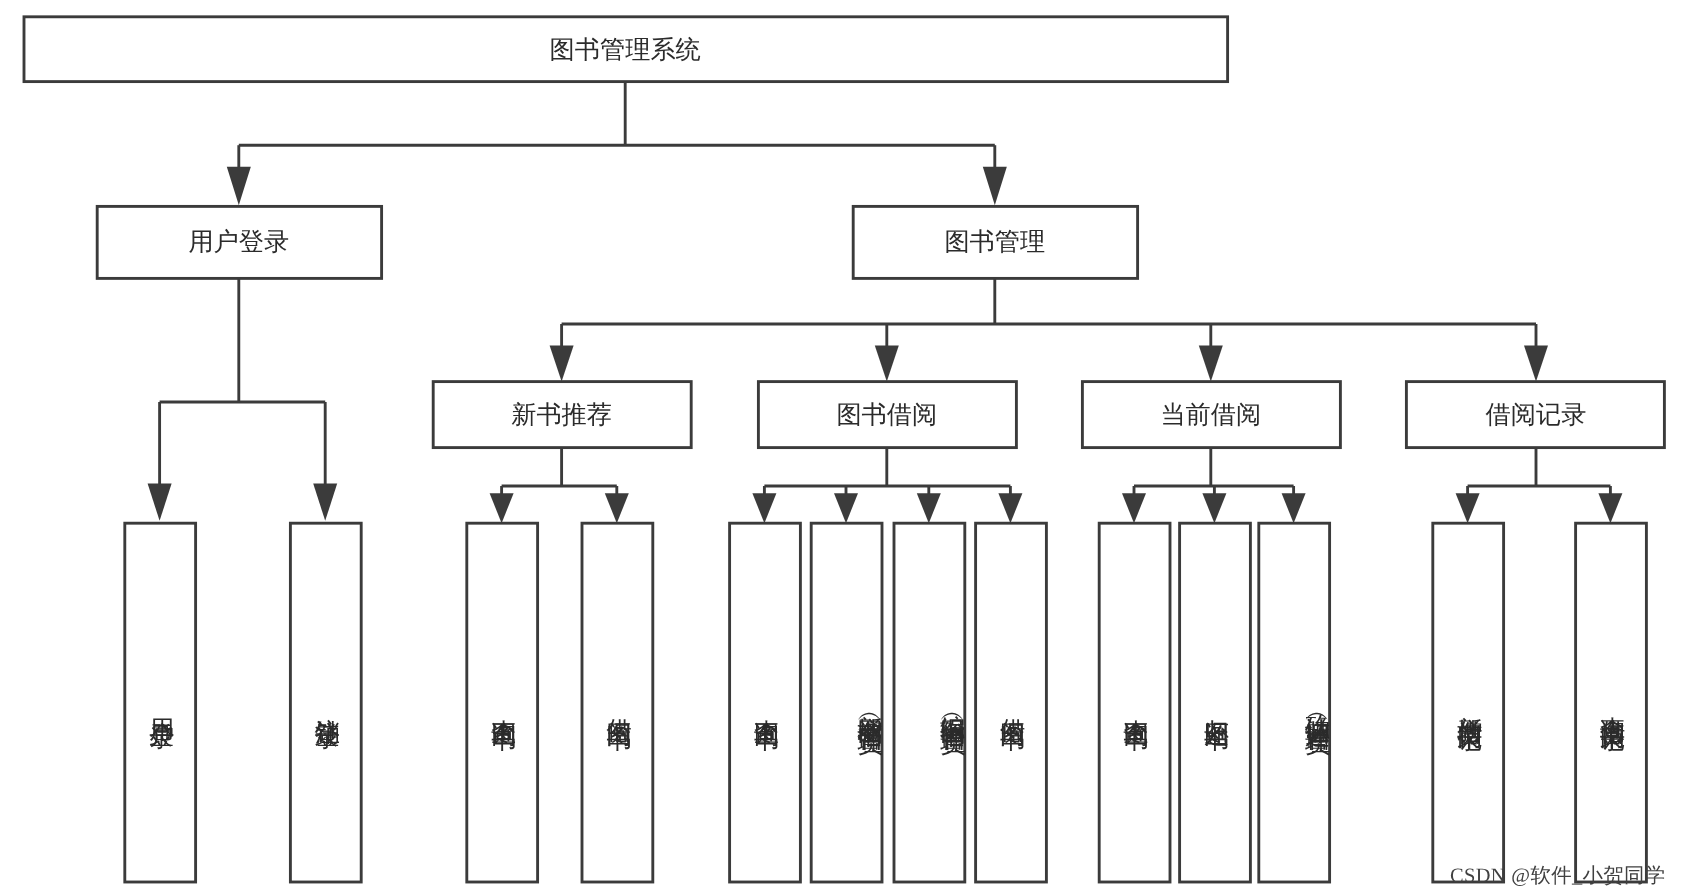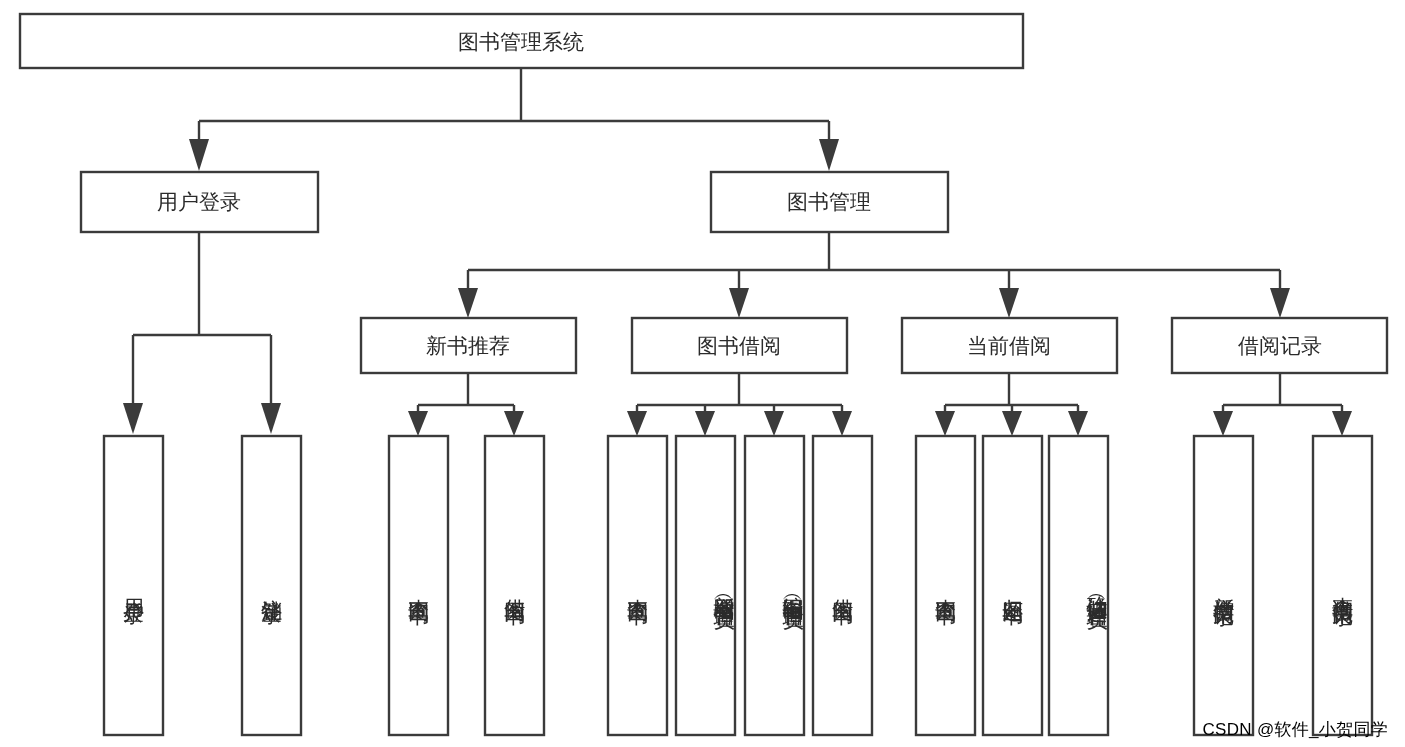--- a/index.html
+++ b/index.html
@@ -48,23 +48,23 @@
     text-anchor: middle;
     dominant-baseline: middle;
   }
   .label-h {
     font-size: 21px;
   }
   .watermark {
     position: absolute;
     right: 10px;
     bottom: 6px;
-    font-family: Liberation Sans, sans-serif;
+    font-family: Liberation Serif, serif;
     font-size: 17px;
-    color: #000000;
+    color: #404040;
     white-space: nowrap;
     letter-spacing: 0.3px;
     pointer-events: none;
   }
 </style>
 </head>
 <body>
 
 <div id="diagram-root">
 

